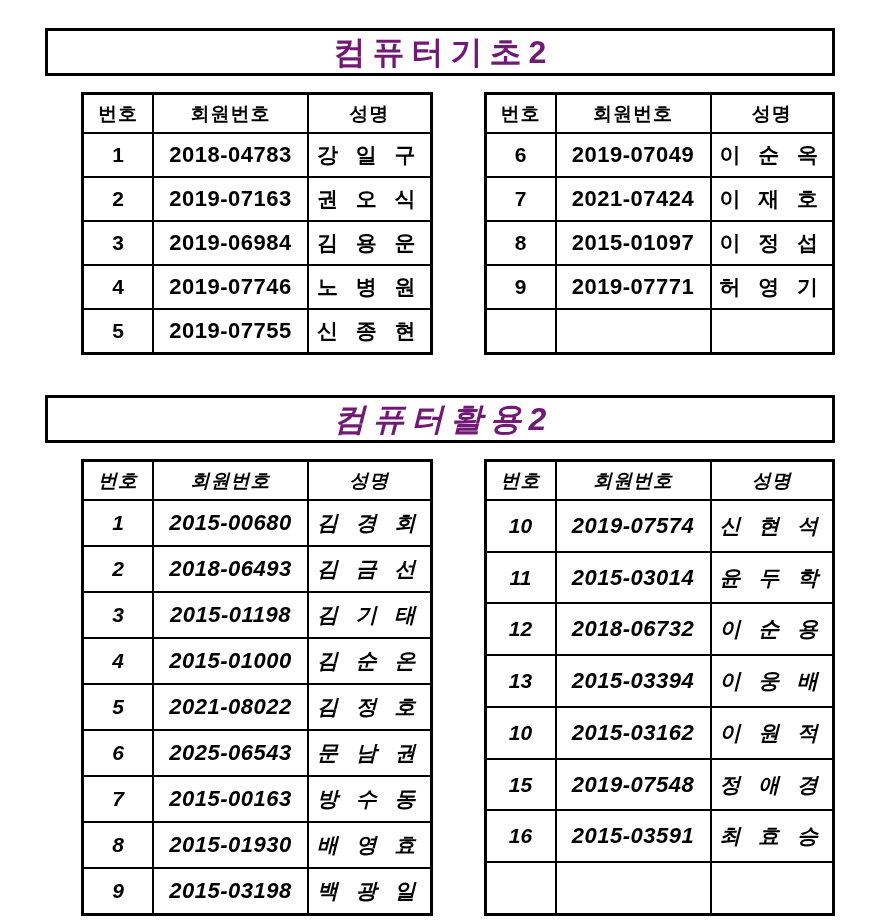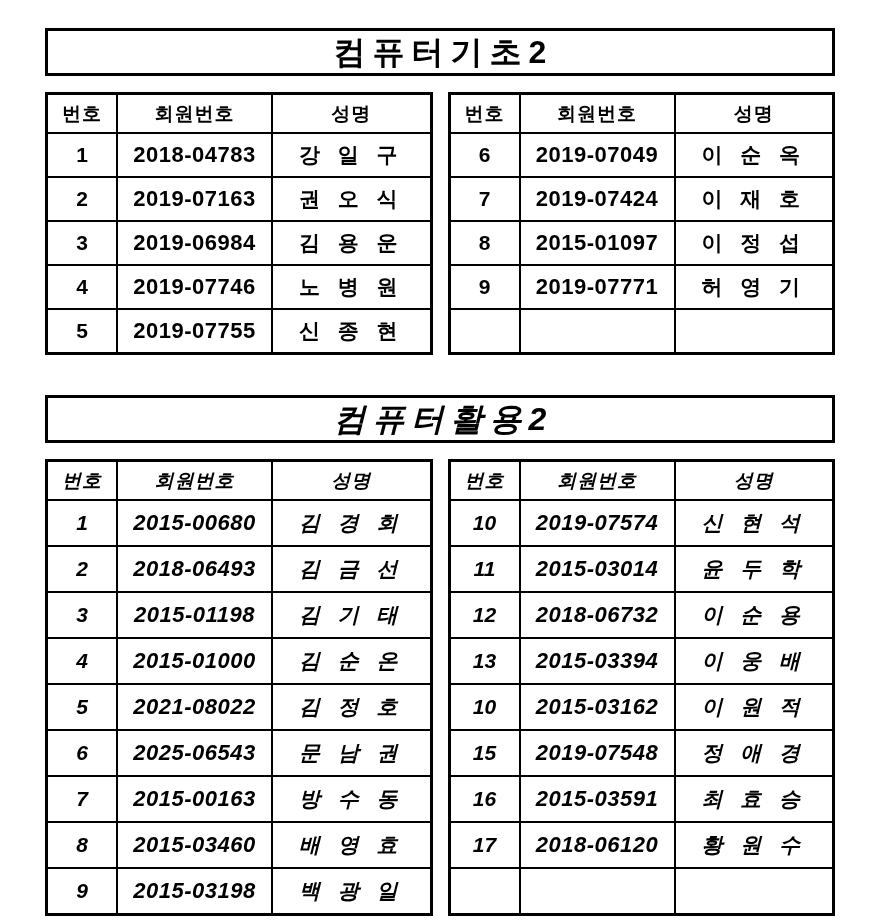--- a/index.html
+++ b/index.html
@@ -20,35 +20,36 @@
     height: 42px;
     display: flex;
     align-items: center;
     justify-content: center;
     margin-bottom: 16px;
   }
   .title-box .title {
     margin: 0;
     font-size: 32px;
     font-weight: bold;
-    color: #000000;
+    color: #701a75;
     letter-spacing: 7px;
     line-height: 1;
     padding-left: 7px; 
   }
   .tables {
     display: flex;
     gap: 15px;
   }
   table.roster {
     border-collapse: collapse;
     table-layout: fixed;
     width: 388px;
     border: 3px solid #000000;
     background: #ffffff;
+    margin-left: 36px;
   }
   table.roster th,
   table.roster td {
     border: 2px solid #000000;
     text-align: center;
     vertical-align: middle;
     font-weight: bold;
     color: #000000;
     padding: 0;
     overflow: hidden;
@@ -125,21 +126,21 @@
           </tr>
         </thead>
         <tbody>
             <tr>
               <td class="col-no">6</td>
               <td class="col-id">2019-07049</td>
               <td class="col-name">이 순 옥</td>
             </tr>
             <tr>
               <td class="col-no">7</td>
-              <td class="col-id">2019-07424</td>
+              <td class="col-id">2021-07424</td>
               <td class="col-name">이 재 호</td>
             </tr>
             <tr>
               <td class="col-no">8</td>
               <td class="col-id">2015-01097</td>
               <td class="col-name">이 정 섭</td>
             </tr>
             <tr>
               <td class="col-no">9</td>
               <td class="col-id">2019-07771</td>
@@ -199,21 +200,21 @@
               <td class="col-id">2025-06543</td>
               <td class="col-name">문 남 권</td>
             </tr>
             <tr>
               <td class="col-no">7</td>
               <td class="col-id">2015-00163</td>
               <td class="col-name">방 수 동</td>
             </tr>
             <tr>
               <td class="col-no">8</td>
-              <td class="col-id">2015-03460</td>
+              <td class="col-id">2015-01930</td>
               <td class="col-name">배 영 효</td>
             </tr>
             <tr>
               <td class="col-no">9</td>
               <td class="col-id">2015-03198</td>
               <td class="col-name">백 광 일</td>
             </tr>
           </tbody>
       </table>
       <table class="roster s2">
@@ -254,25 +255,20 @@
               <td class="col-no">15</td>
               <td class="col-id">2019-07548</td>
               <td class="col-name">정 애 경</td>
             </tr>
             <tr>
               <td class="col-no">16</td>
               <td class="col-id">2015-03591</td>
               <td class="col-name">최 효 승</td>
             </tr>
             <tr>
-              <td class="col-no">17</td>
-              <td class="col-id">2018-06120</td>
-              <td class="col-name">황 원 수</td>
-            </tr>
-            <tr>
               <td class="col-no"></td>
               <td class="col-id"></td>
               <td class="col-name"></td>
             </tr>
           </tbody>
       </table>
     </div>
   </div>
 
 </div>

